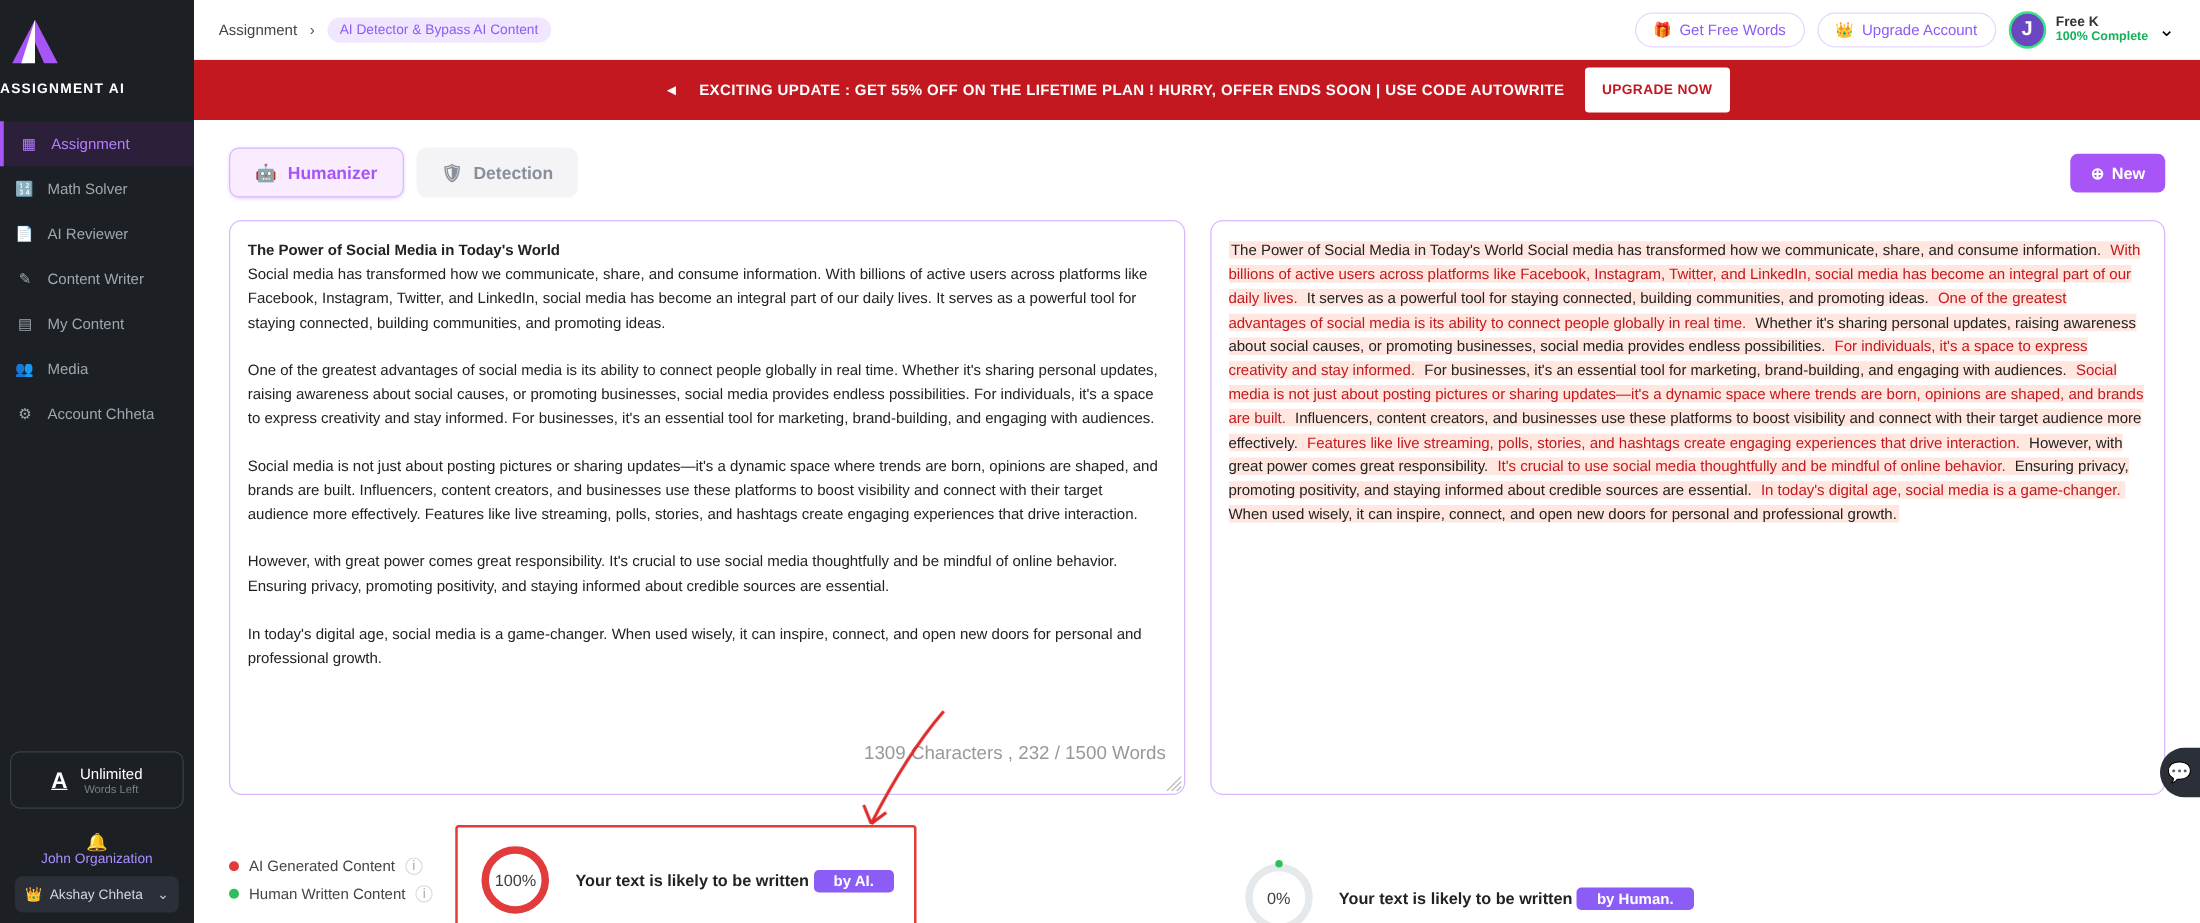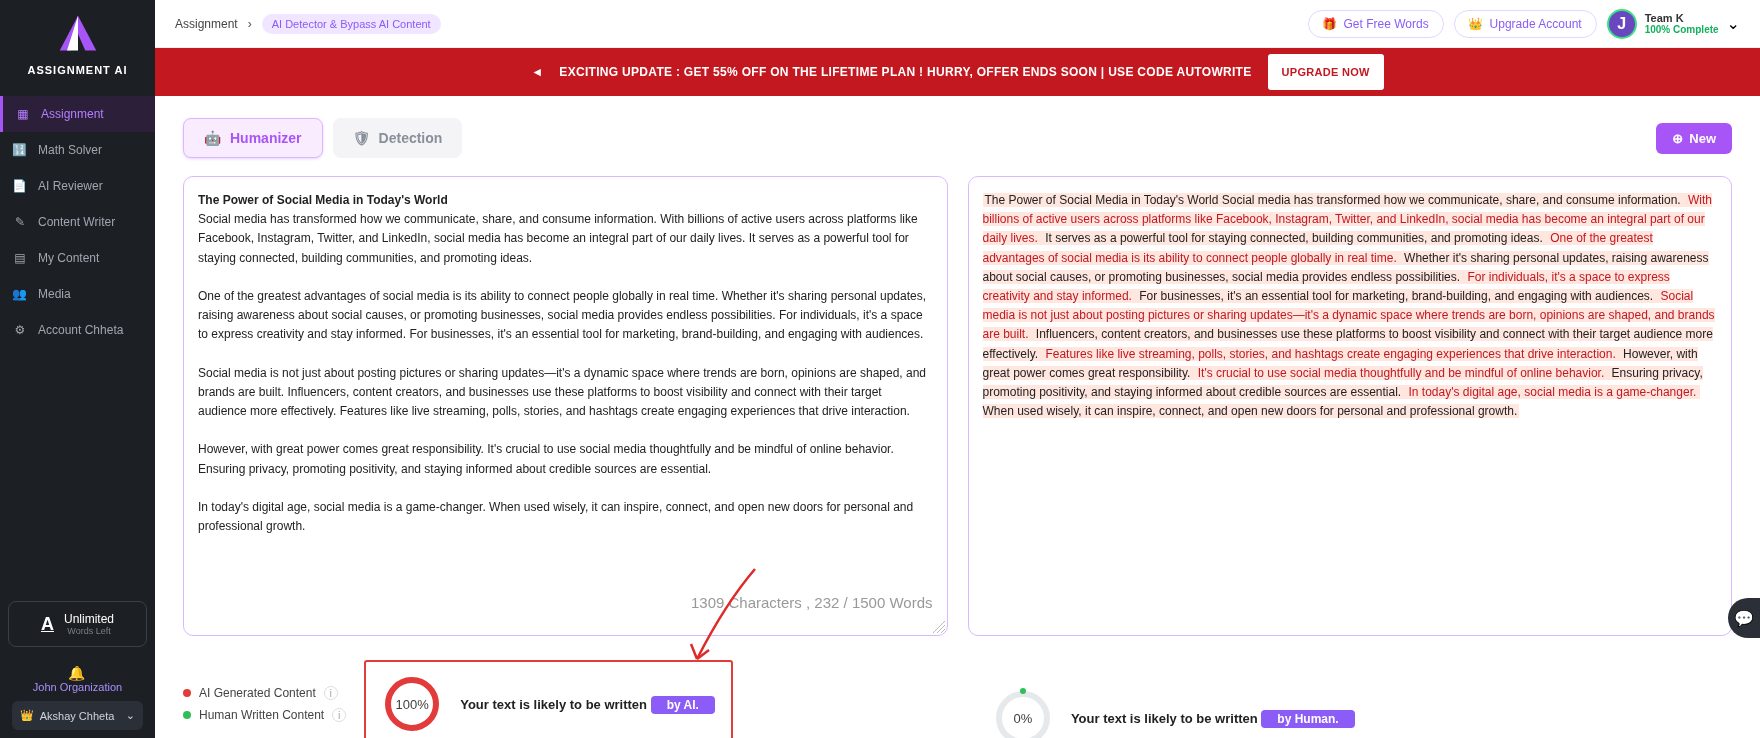--- a/index.html
+++ b/index.html
@@ -1,18 +1,18 @@
 <!DOCTYPE html>
 <html><head>
 <meta charset="utf-8">
 <style>
 *{margin:0;padding:0;box-sizing:border-box;font-family:-apple-system,BlinkMacSystemFont,'Segoe UI',sans-serif}
 body{background:#fff;width:1760px;height:738px;overflow:hidden;position:relative}
 .sidebar{position:fixed;left:0;top:0;width:155px;height:100%;background:#1c2024;color:#a0a5b0;display:flex;flex-direction:column}
-.logo-box{padding:14px 0;text-align:center}
+.logo-box{padding:14px 0;}
 .logo-svg{width:56px;height:42px;margin:0 auto 4px}
 .logo-text{font-size:11px;font-weight:700;letter-spacing:1px;color:#fff}
 .nav-list{flex:1;padding-top:6px}
 .nav-item{display:flex;align-items:center;gap:10px;padding:10px 12px;font-size:12px;cursor:pointer}
 .nav-item.active{background:#2b1f3a;color:#b67eff;border-left:3px solid #a855f7}
 .nav-icon{width:16px;height:16px;display:flex;align-items:center;justify-content:center}
 .sidebar-bottom{padding:8px}
 .addon-card{background:linear-gradient(90deg,#2a2f38,#3a2a4a);border-radius:8px;padding:8px;text-align:center;margin-bottom:8px}
 .addon-title{font-size:10px;color:#c9b8ff;font-weight:600}
 .addon-btn{background:#a855f7;color:#fff;font-size:9px;padding:4px 8px;border-radius:10px;margin-top:4px;display:inline-block;font-weight:600}
@@ -151,21 +151,21 @@
         <span>🎁</span>
         <span>Get Free Words</span>
       </div>
       <div class="pill-btn">
         <span>👑</span>
         <span>Upgrade Account</span>
       </div>
       <div class="user-block">
         <div class="avatar">J</div>
         <div class="user-text">
-          <span class="user-name">Team K</span>
+          <span class="user-name">Free K</span>
           <span class="user-complete">100% Complete</span>
         </div>
         <span>⌄</span>
       </div>
     </div>
   </div>
 
   <div class="banner">
     <span class="banner-arrow">◄</span>
     <span>EXCITING UPDATE : GET 55% OFF ON THE LIFETIME PLAN ! HURRY, OFFER ENDS SOON | USE CODE AUTOWRITE</span>

